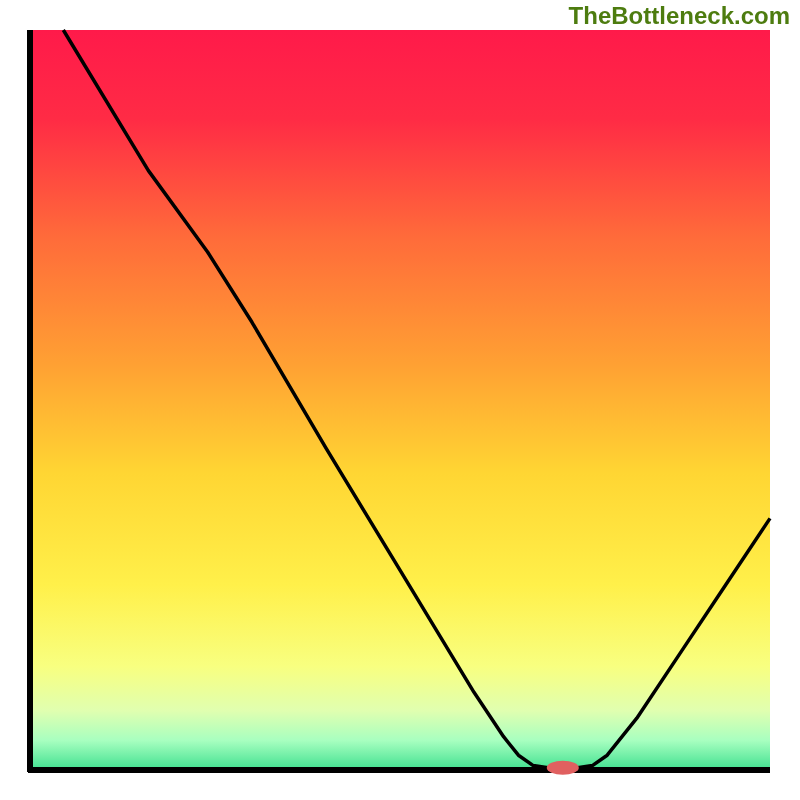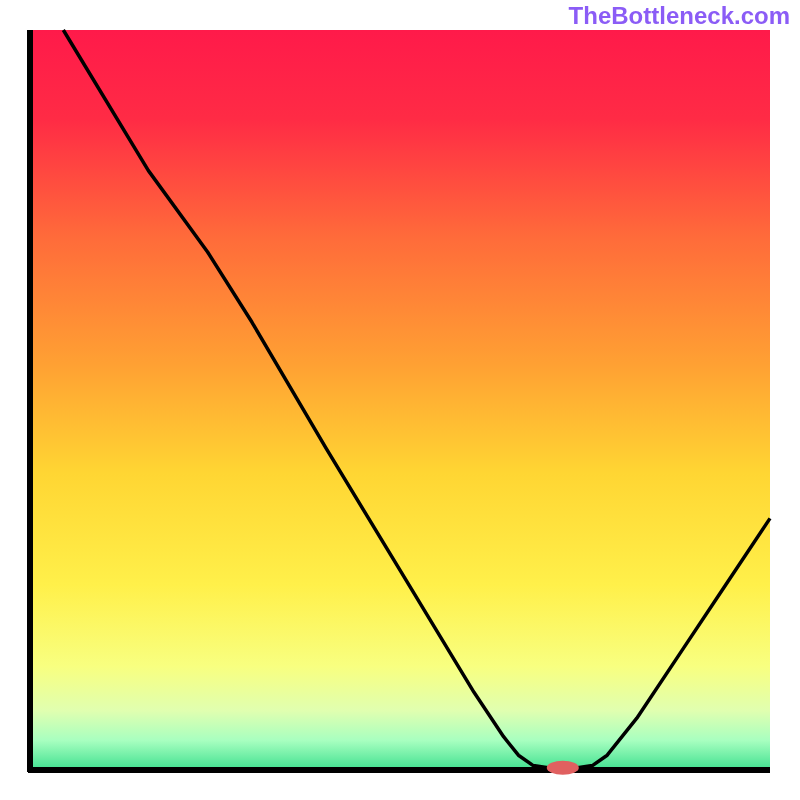--- a/index.html
+++ b/index.html
@@ -15,21 +15,21 @@
     width: 800px;
     height: 800px;
     position: relative;
   }
   .watermark {
     position: absolute;
     top: 2px;
     right: 10px;
     font-size: 24px;
     font-weight: bold;
-    color: #8b5cf6;
+    color: #4d7c0f;
     font-family: Arial, sans-serif;
     z-index: 10;
   }
   svg {
     display: block;
   }
 </style>
 </head>
 <body>
 

